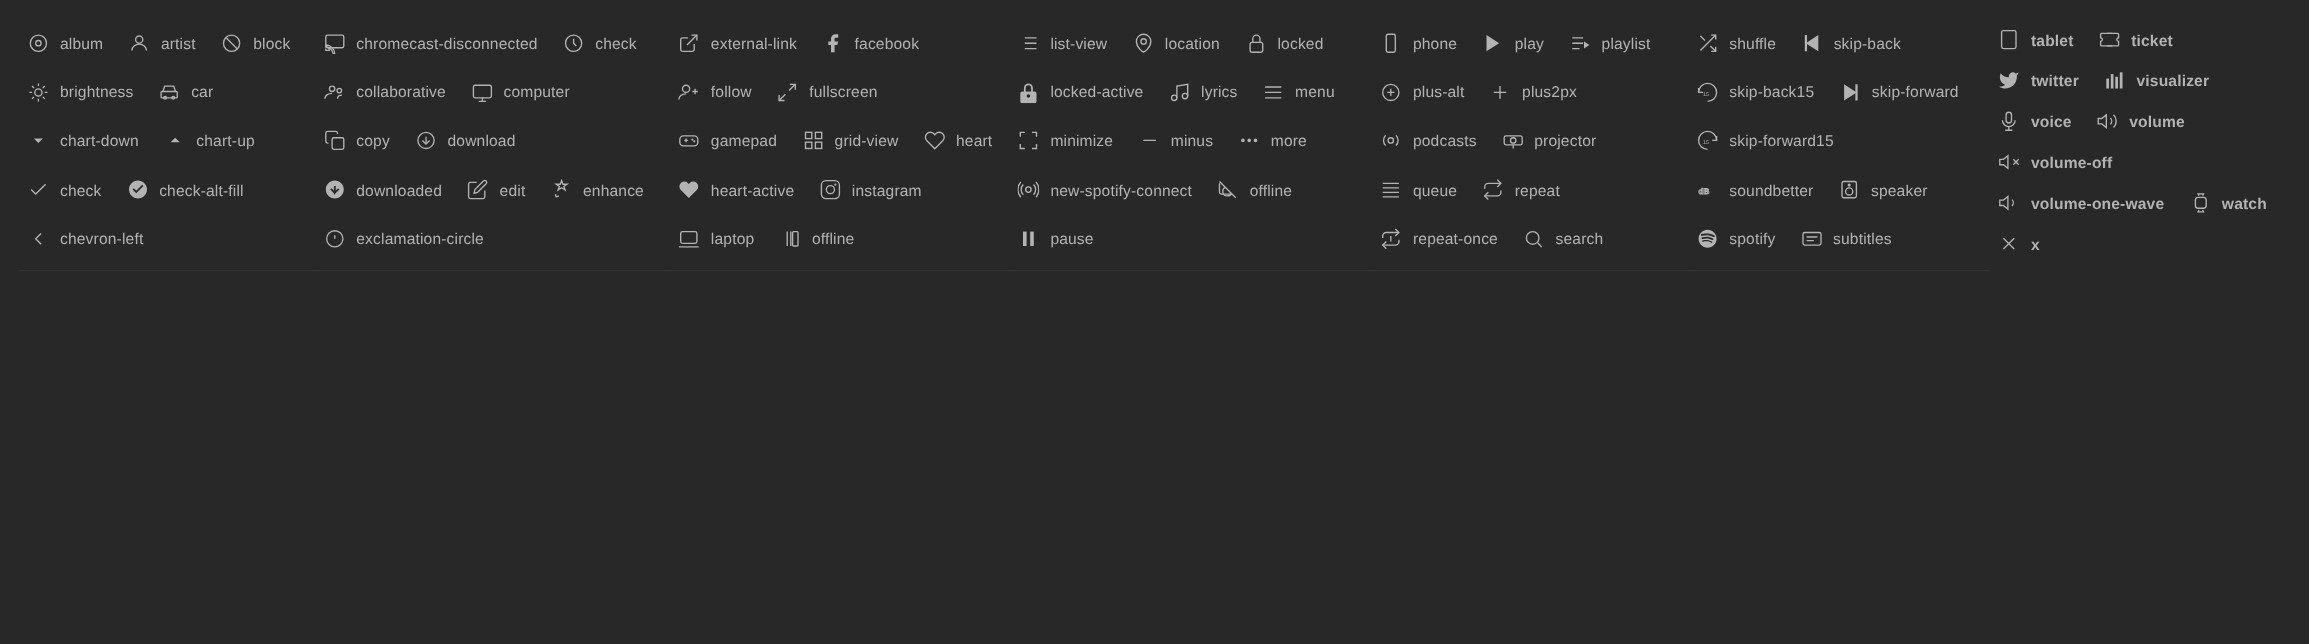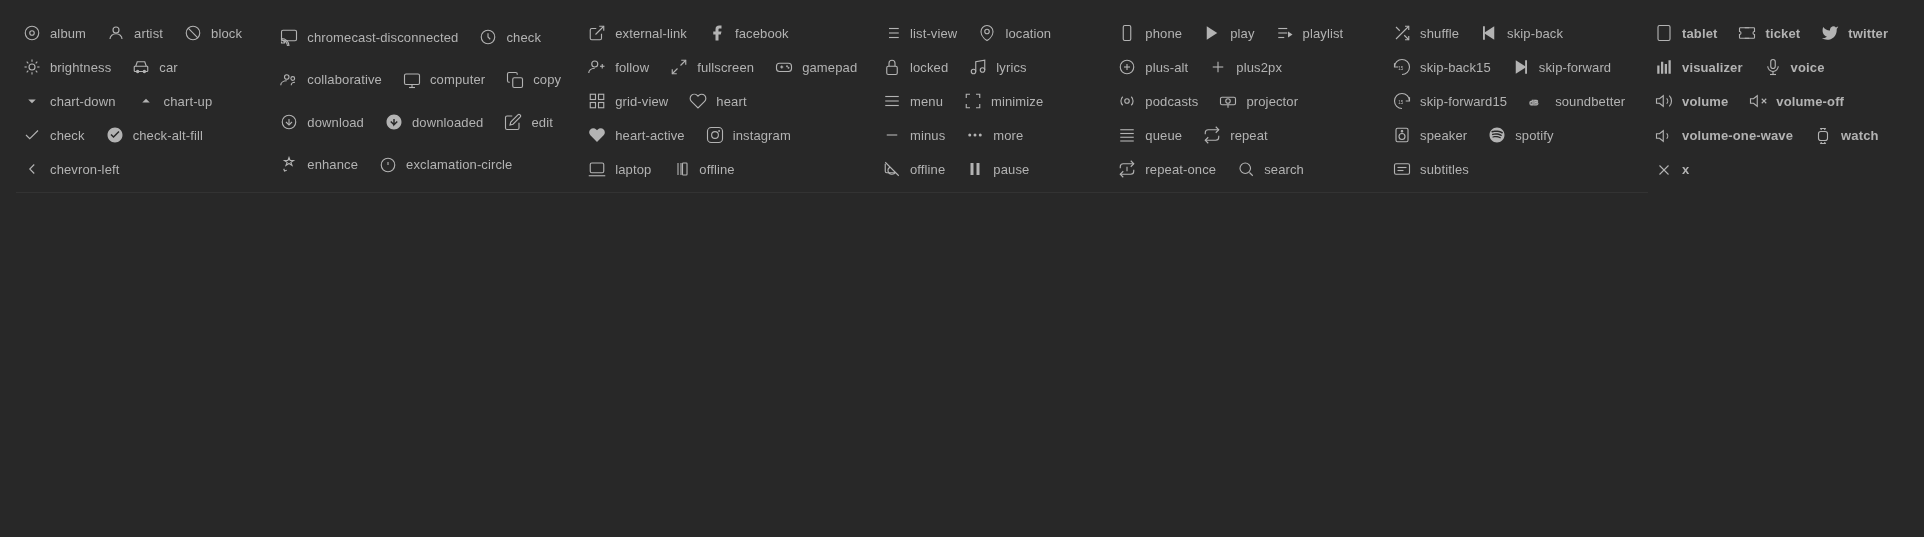--- a/index.html
+++ b/index.html
@@ -404,20 +404,28 @@
       <span class="icon-symbol">
         <svg class="icon-svg-stroke" viewBox="0 0 24 24">
             <rect x="5" y="11" width="14" height="11" rx="2"></rect>
             <path d="M8 11V7a4 4 0 0 1 8 0v4"></path>
           </svg>
       </span>
       <span class="icon-label">locked</span>
     </div>
     <div class="icon-item">
       <span class="icon-symbol">
+        <svg class="icon-svg" viewBox="0 0 24 24">
+            <path d="M17 11V7a5 5 0 0 0-10 0v4H5a2 2 0 0 0-2 2v9a2 2 0 0 0 2 2h14a2 2 0 0 0 2-2v-9a2 2 0 0 0-2-2h-2zm-5 7a2 2 0 1 1 0-4 2 2 0 0 1 0 4zm3-7H9V7a3 3 0 0 1 6 0v4z" fill="#b3b3b3"></path>
+          </svg>
+      </span>
+      <span class="icon-label">locked-active</span>
+    </div>
+    <div class="icon-item">
+      <span class="icon-symbol">
         <svg class="icon-svg-stroke" viewBox="0 0 24 24">
             <path d="M9 18V5l12-2v13"></path>
             <circle cx="6" cy="18" r="3"></circle>
             <circle cx="18" cy="16" r="3"></circle>
           </svg>
       </span>
       <span class="icon-label">lyrics</span>
     </div>
     <div class="icon-item">
       <span class="icon-symbol">
@@ -450,20 +458,32 @@
     </div>
     <div class="icon-item">
       <span class="icon-symbol">
         <svg class="icon-svg" viewBox="0 0 24 24">
             <circle cx="5" cy="12" r="2" fill="#b3b3b3"></circle>
             <circle cx="12" cy="12" r="2" fill="#b3b3b3"></circle>
             <circle cx="19" cy="12" r="2" fill="#b3b3b3"></circle>
           </svg>
       </span>
       <span class="icon-label">more</span>
+    </div>
+    <div class="icon-item">
+      <span class="icon-symbol">
+        <svg class="icon-svg-stroke" viewBox="0 0 24 24">
+            <circle cx="12" cy="12" r="3"></circle>
+            <path d="M6.3 6.3a8 8 0 0 0 0 11.4"></path>
+            <path d="M17.7 6.3a8 8 0 0 1 0 11.4"></path>
+            <path d="M3.5 3.5a13 13 0 0 0 0 17"></path>
+            <path d="M20.5 3.5a13 13 0 0 1 0 17"></path>
+          </svg>
+      </span>
+      <span class="icon-label">new-spotify-connect</span>
     </div>
     <div class="icon-item">
       <span class="icon-symbol">
         <svg class="icon-svg-stroke" viewBox="0 0 24 24">
             <path d="M17 17H5a2 2 0 0 1-2-2V5"></path>
             <path d="M3 3l18 18"></path>
             <path d="M9.5 9.5A5 5 0 0 0 12 19a5 5 0 0 0 4.5-2.8"></path>
           </svg>
       </span>
       <span class="icon-label">offline</span>

